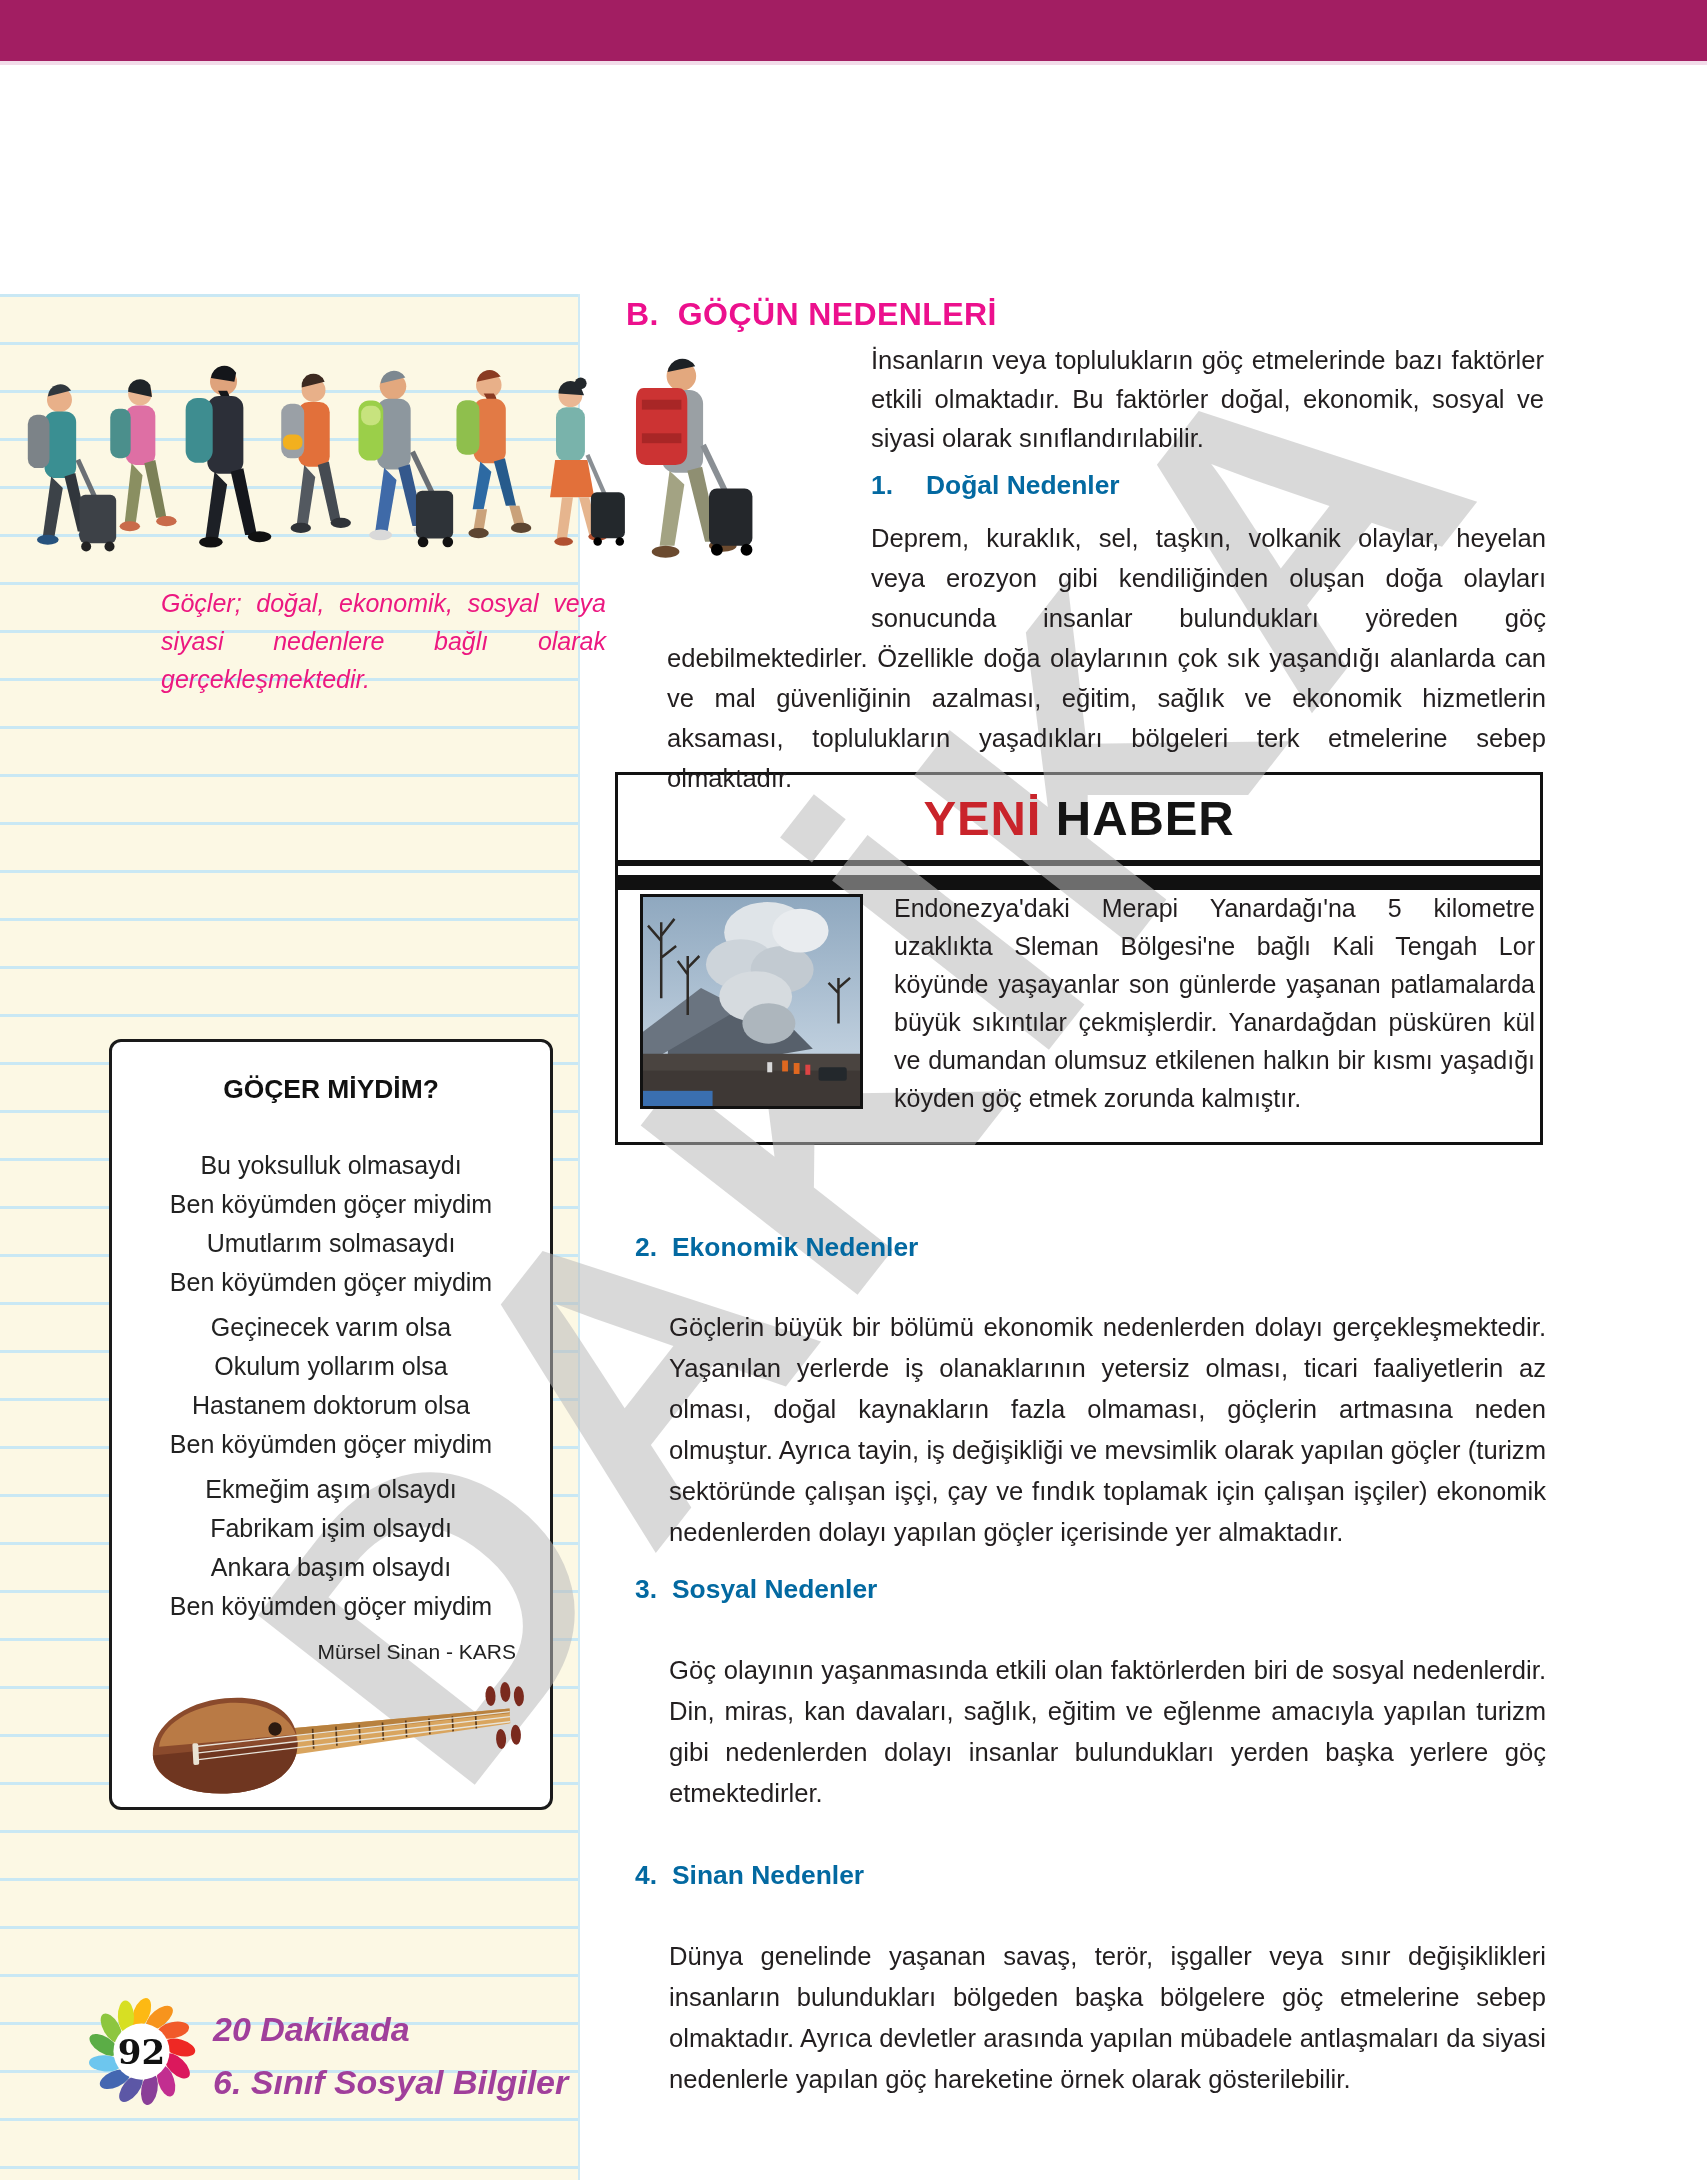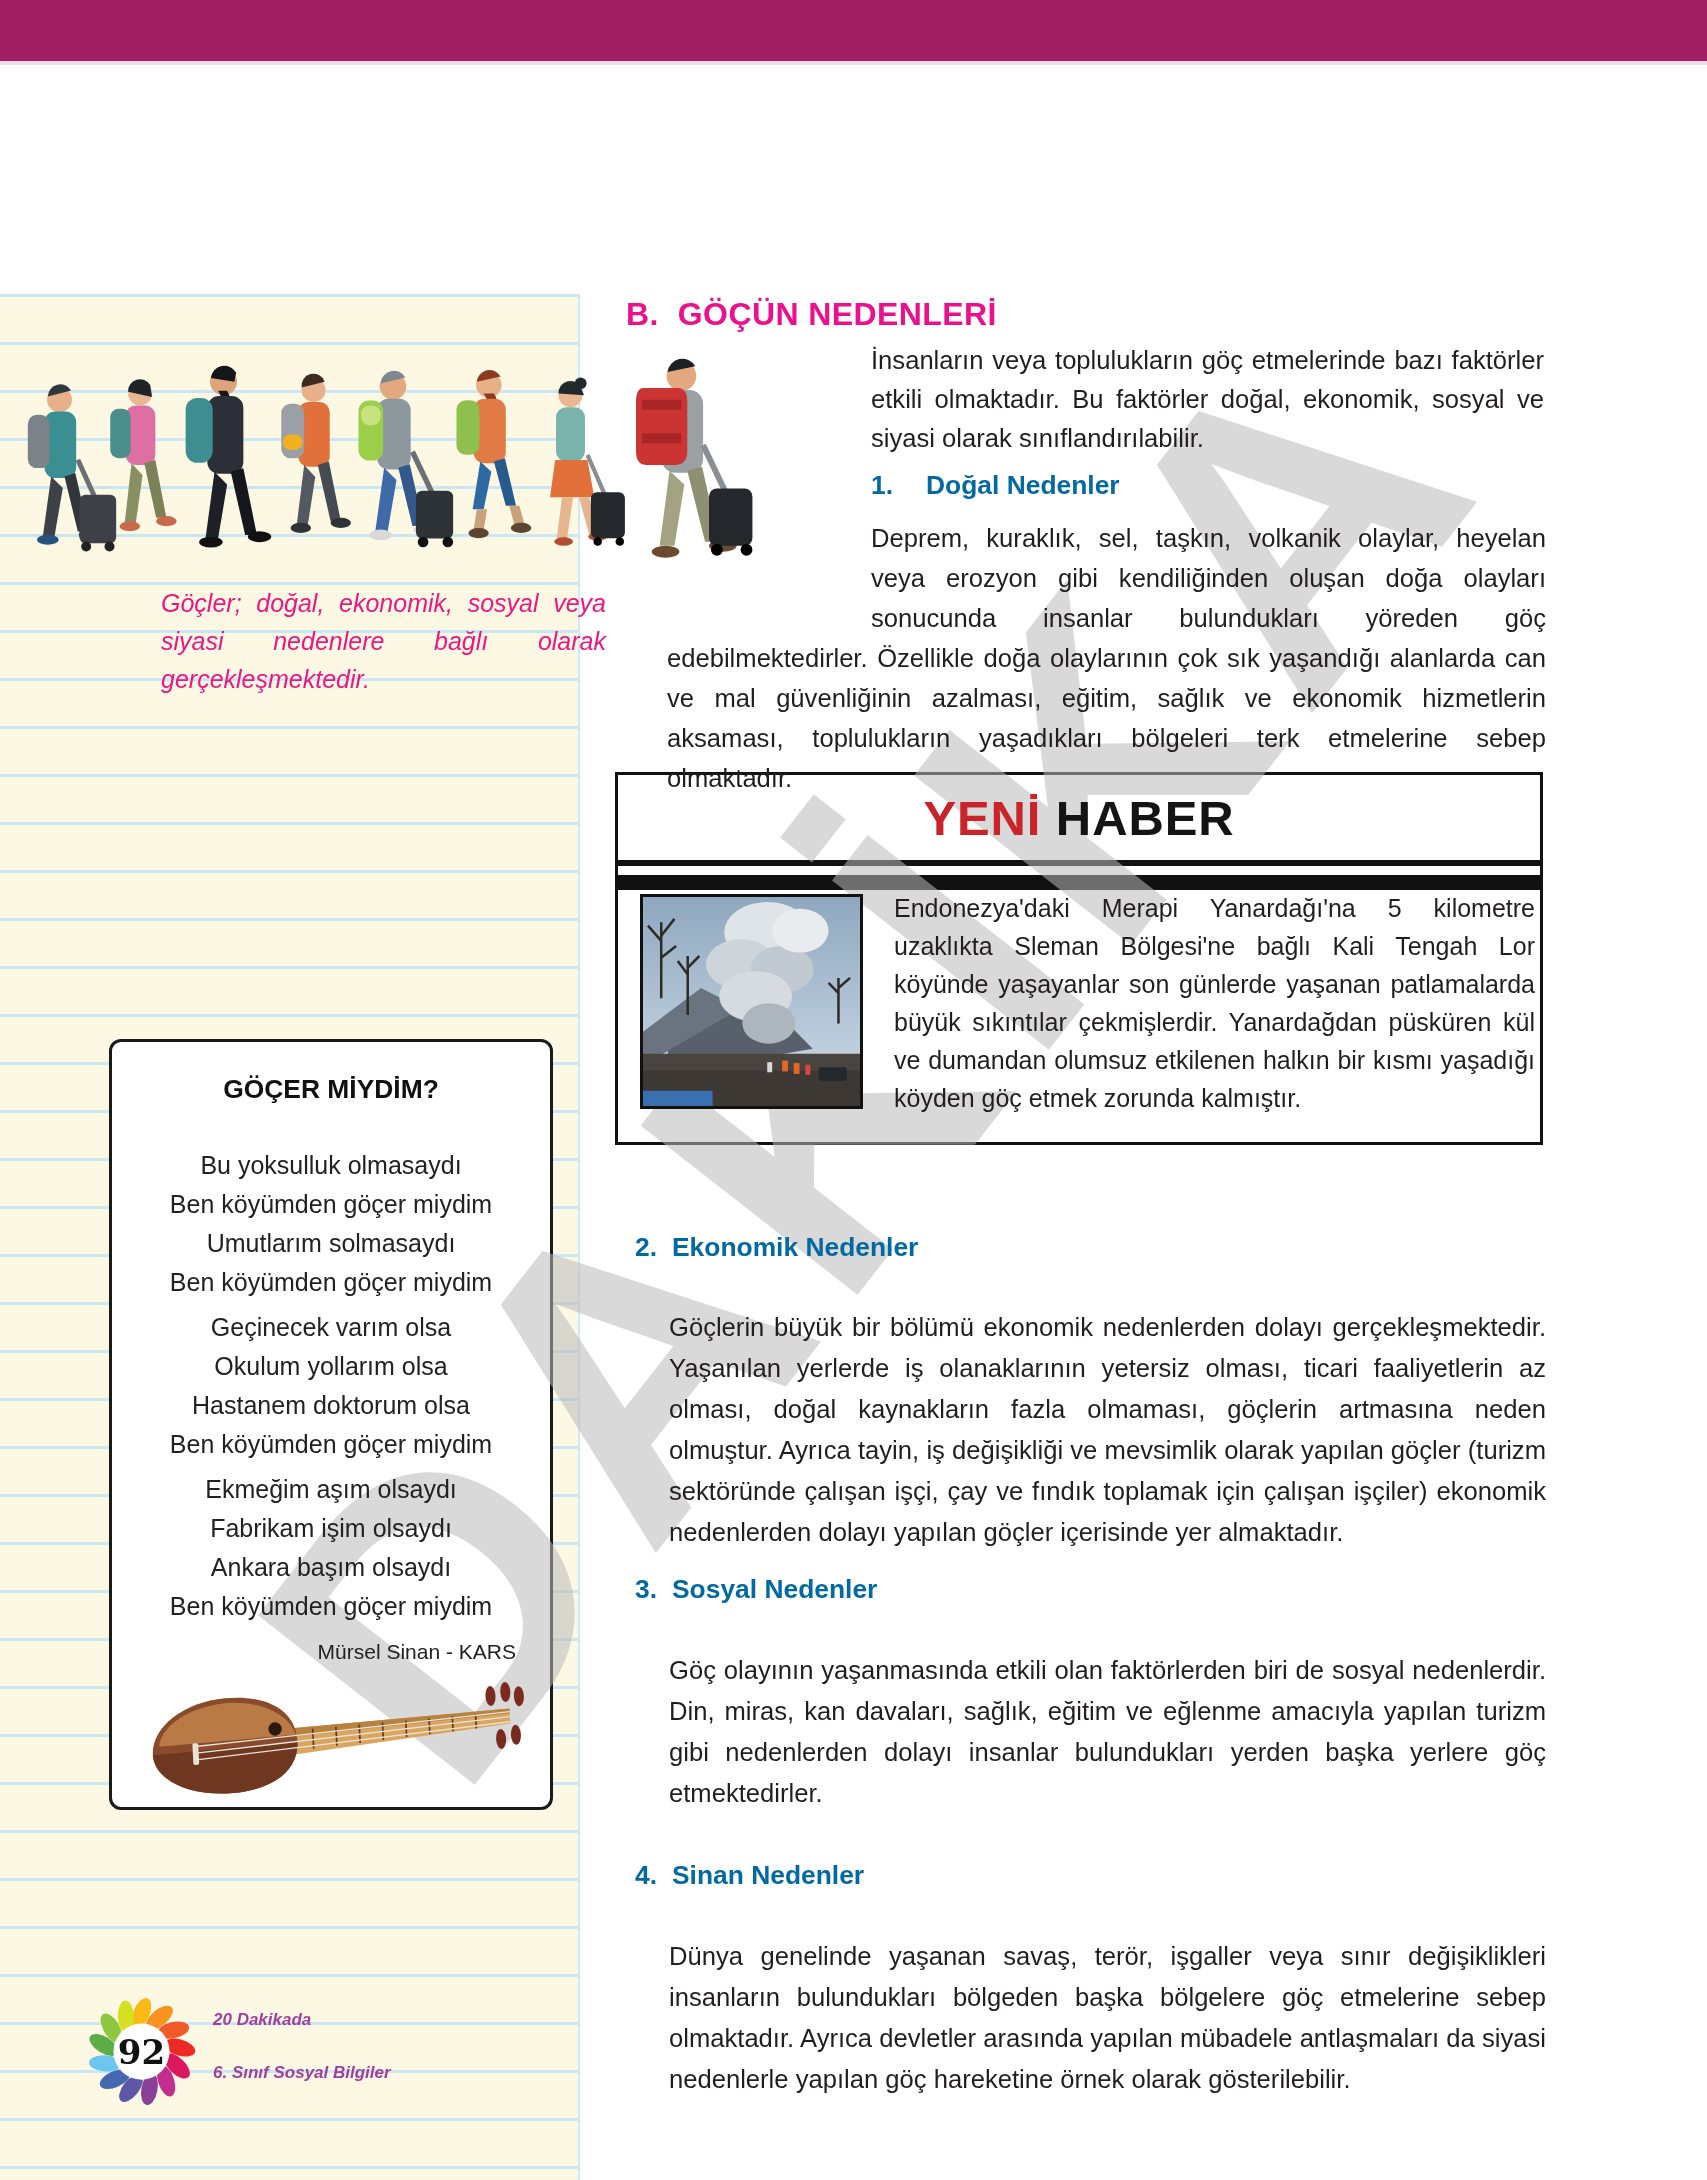--- a/index.html
+++ b/index.html
@@ -35,21 +35,21 @@
     font-size:26.4px;font-weight:bold;color:#111;}
   .stanza{position:absolute;left:0;width:100%;text-align:center;font-size:25px;line-height:39px;color:#222;}
   .stanza.s1{top:104px;} .stanza.s2{top:266px;} .stanza.s3{top:428px;}
   .poem-attrib{position:absolute;right:34px;top:598px;font-size:21px;color:#222;}
   .saz{position:absolute;left:22px;top:632px;width:392px;height:126px;z-index:5;}
 
   .flower{left:82px;top:1990px;width:119px;height:124px;z-index:5;}
   .page-number{position:absolute;left:82px;top:1990px;width:119px;height:124px;z-index:7;
     display:flex;align-items:center;justify-content:center;
     font-family:"DejaVu Serif","Liberation Serif",serif;font-weight:bold;font-size:34px;color:#111;}
-  .footer-line{position:absolute;left:213px;font-size:17px;font-weight:bold;font-style:italic;color:#A03F9B;}
+  .footer-line{position:absolute;left:213px;font-size:34px;font-weight:bold;font-style:italic;color:#A03F9B;}
   .footer-line.f1{top:2010px;} .footer-line.f2{top:2063px;}
 
   
   .sec-b{position:absolute;left:626px;top:296px;font-size:32px;font-weight:bold;color:#EC108D;letter-spacing:0.4px;}
   .sec-b .blet{margin-right:19px;}
   .intro{position:absolute;left:871px;top:341px;width:673px;font-size:25.6px;line-height:39px;text-align:justify;}
 
   .bluehead{position:absolute;font-size:26.4px;font-weight:bold;color:#0369a1;}
   .bluehead .num{display:inline-block;min-width:37px;}
   .h1{left:871px;top:470px;} .h1 .num{min-width:55px;}

